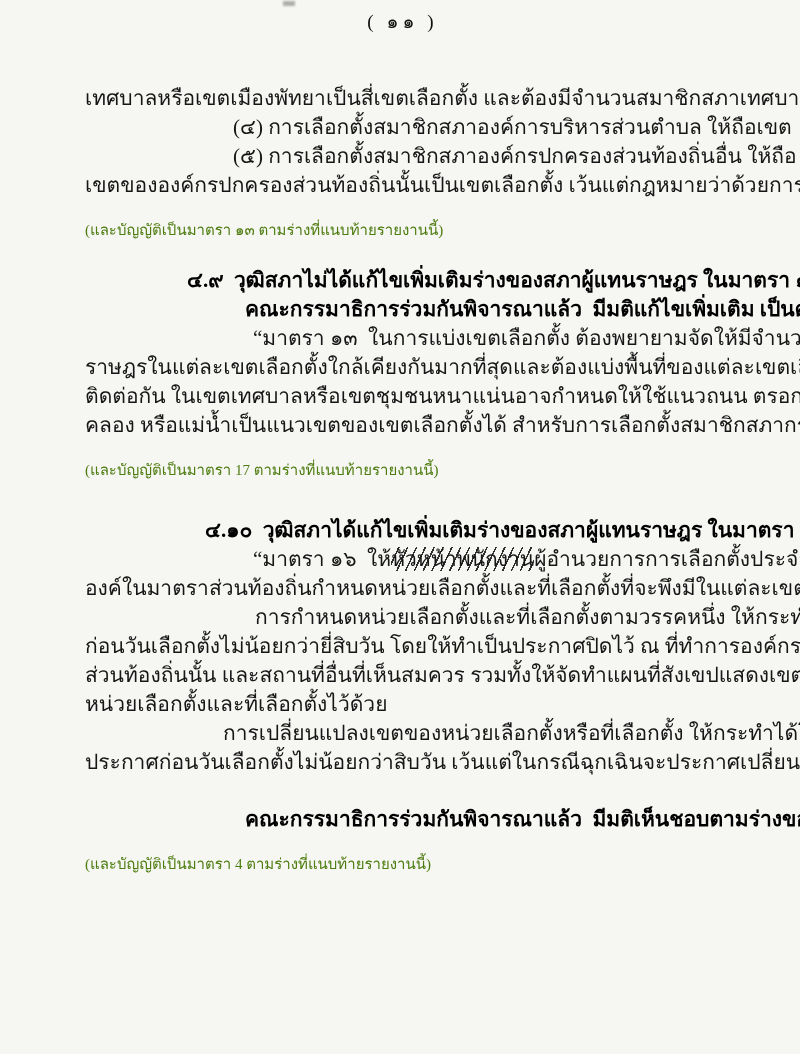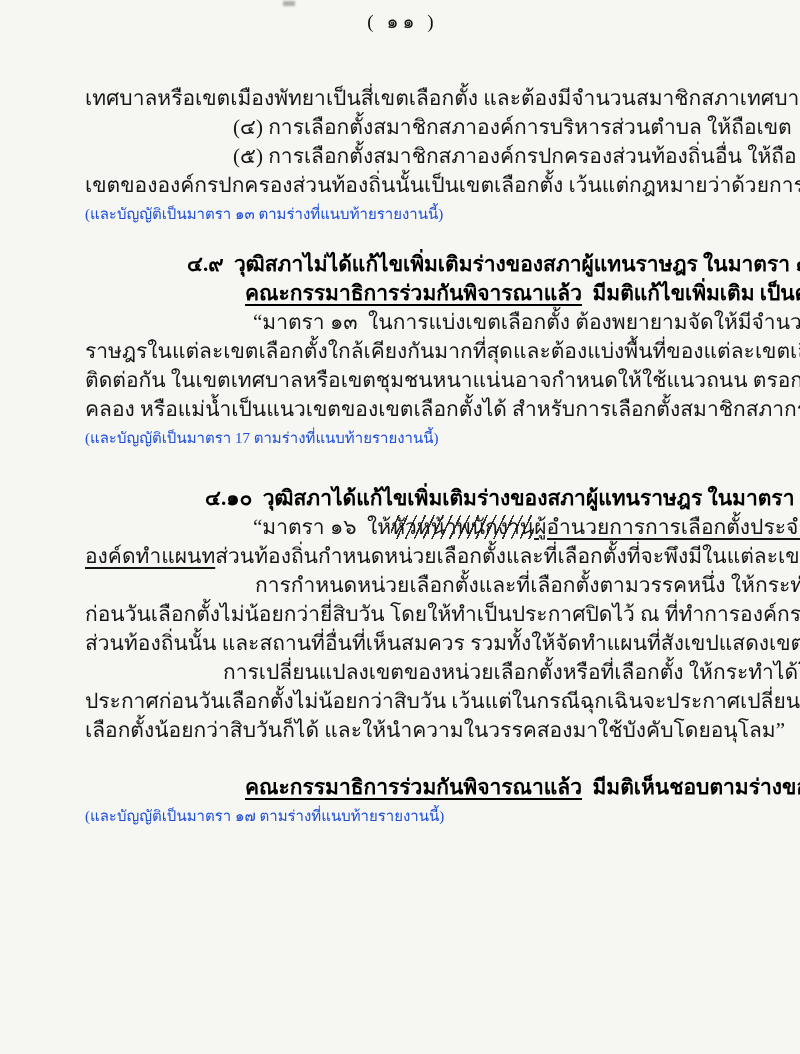--- a/index.html
+++ b/index.html
@@ -40,39 +40,39 @@
     color: #101010;
   }
   .line {
     white-space: nowrap;
     overflow: visible;
   }
   .para.first { margin-top: 50px; }
   .note {
     font-size: 15px;
     line-height: 29px;
-    color: #1d4ed8;
+    color: #4d7c0f;
     white-space: nowrap;
+    margin-top: 16px;
   }
   .heading {
     font-weight: 700;
     color: #000;
   }
   .h49 { margin-top: 21px; }
   .h410 { margin-top: 31px; }
   .res-line { margin-top: 28px; }
   .ind-102 { padding-left: 102px; }
   .ind-120 { padding-left: 120px; }
   .ind-138 { padding-left: 138px; }
   .ind-148 { padding-left: 148px; }
   .ind-160 { padding-left: 160px; }
   .ind-168 { padding-left: 168px; }
   .ind-170 { padding-left: 170px; }
   .u {
-    text-decoration: underline;
     text-underline-offset: 4px;
     text-decoration-thickness: 1.6px;
   }
   .heading .u, .res-line .u {
     text-decoration-thickness: 2px;
   }
   .strike-hand {
     background-image: repeating-linear-gradient(115deg,
       transparent 0px, transparent 6.5px,
       rgba(25,25,25,0.9) 6.5px, rgba(25,25,25,0.9) 8px);
@@ -104,29 +104,29 @@
     <div class="line">ติดต่อกัน ในเขตเทศบาลหรือเขตชุมชนหนาแน่นอาจกำหนดให้ใช้แนวถนน ตรอกหรือซอย</div>
     <div class="line">คลอง หรือแม่น้ำเป็นแนวเขตของเขตเลือกตั้งได้ สำหรับการเลือกตั้งสมาชิกสภากรุงเทพมหานคร</div>
   </div>
   <div class="note">(และบัญญัติเป็นมาตรา 17 ตามร่างที่แนบท้ายรายงานนี้)</div>
 
   <div class="heading h410">
     <div class="line ind-120">๔.๑๐&nbsp; วุฒิสภาได้แก้ไขเพิ่มเติมร่างของสภาผู้แทนราษฎร ในมาตรา ๑๖ เป็นดังนี้</div>
   </div>
   <div class="para">
     <div class="line ind-168"><span>“มาตรา ๑๖&nbsp; ให้</span><span class="strike-hand">หัวหน้าพนักงาน</span><span class="u">ผู้อำนวยการการเลือกตั้งประจำ</span></div>
-    <div class="line"><span class="u">องค์ดทำแผนท</span><span>ส่วนท้องถิ่นกำหนดหน่วยเลือกตั้งและที่เลือกตั้งที่จะพึงมีในแต่ละเขตเลือกตั้ง</span></div>
+    <div class="line"><span class="u">องค์ในมาตรา</span><span>ส่วนท้องถิ่นกำหนดหน่วยเลือกตั้งและที่เลือกตั้งที่จะพึงมีในแต่ละเขตเลือกตั้ง</span></div>
   </div>
   <div class="para">
     <div class="line ind-170">การกำหนดหน่วยเลือกตั้งและที่เลือกตั้งตามวรรคหนึ่ง ให้กระทำ</div>
     <div class="line">ก่อนวันเลือกตั้งไม่น้อยกว่ายี่สิบวัน โดยให้ทำเป็นประกาศปิดไว้ ณ ที่ทำการองค์กรปกครอง</div>
     <div class="line">ส่วนท้องถิ่นนั้น และสถานที่อื่นที่เห็นสมควร รวมทั้งให้จัดทำแผนที่สังเขปแสดงเขตของ</div>
+    <div class="line">หน่วยเลือกตั้งและที่เลือกตั้งไว้ด้วย</div>
   </div>
   <div class="para">
     <div class="line ind-138">การเปลี่ยนแปลงเขตของหน่วยเลือกตั้งหรือที่เลือกตั้ง ให้กระทำได้โดย</div>
     <div class="line">ประกาศก่อนวันเลือกตั้งไม่น้อยกว่าสิบวัน เว้นแต่ในกรณีฉุกเฉินจะประกาศเปลี่ยนแปลงก่อนวัน</div>
-    <div class="line">เลือกตั้งน้อยกว่าสิบวันก็ได้ และให้นำความในวรรคสองมาใช้บังคับโดยอนุโลม”</div>
   </div>
   <div class="heading res-line">
     <div class="line ind-160"><span class="u">คณะกรรมาธิการร่วมกันพิจารณาแล้ว</span><span>&nbsp; มีมติเห็นชอบตามร่างของวุฒิสภา</span></div>
   </div>
-  <div class="note">(และบัญญัติเป็นมาตรา ๑๗ ตามร่างที่แนบท้ายรายงานนี้)</div>
+  <div class="note">(และบัญญัติเป็นมาตรา 4 ตามร่างที่แนบท้ายรายงานนี้)</div>
 </div>
 
 </body></html>

